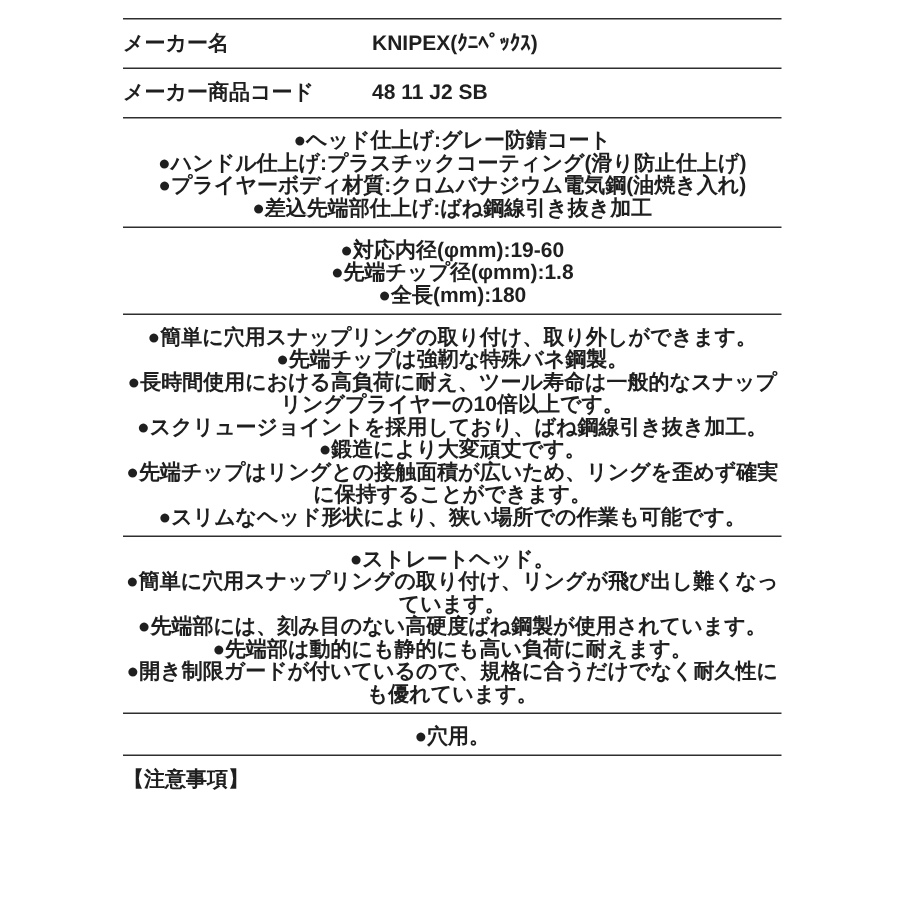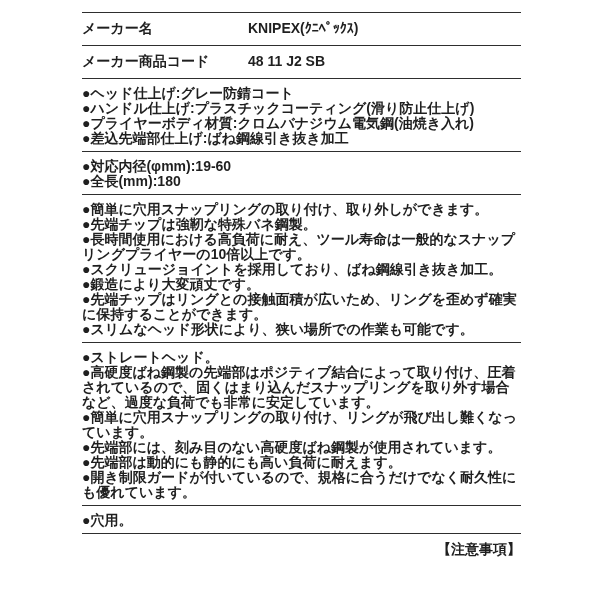--- a/index.html
+++ b/index.html
@@ -36,27 +36,28 @@
     font-weight: 600;
     vertical-align: top;
     padding: 8px 0 9px 0;
   }
   table.spec-table tr + tr td { border-top: 1.5px solid #2e2e2e; }
   td.label-cell { width: 166px; }
   
   .section {
     border-bottom: 1.5px solid #2e2e2e;
     padding: 7px 0 5px 0;
+    text-align: center;
   }
   .bullet-line {
     white-space: normal;
     word-break: break-all;
   }
   
-  .notice { padding: 8px 0 0 0; text-align: right; }
+  .notice { padding: 8px 0 0 0; }
   .notice-heading { }
 </style>
 </head>
 <body>
 
 <div class="page">
   <div class="content">
 
     <table class="spec-table">
       <tbody>
@@ -72,34 +73,34 @@
       </table>
 
     <div class="section">
         <div class="bullet-line">●ヘッド仕上げ:グレー防錆コート</div>
         <div class="bullet-line">●ハンドル仕上げ:プラスチックコーティング(滑り防止仕上げ)</div>
         <div class="bullet-line">●プライヤーボディ材質:クロムバナジウム電気鋼(油焼き入れ)</div>
         <div class="bullet-line">●差込先端部仕上げ:ばね鋼線引き抜き加工</div>
       </div>
     <div class="section">
         <div class="bullet-line">●対応内径(φmm):19-60</div>
+        <div class="bullet-line">●先端チップ径(φmm):1.8</div>
         <div class="bullet-line">●全長(mm):180</div>
       </div>
     <div class="section">
         <div class="bullet-line">●簡単に穴用スナップリングの取り付け、取り外しができます。</div>
         <div class="bullet-line">●先端チップは強靭な特殊バネ鋼製。</div>
         <div class="bullet-line">●長時間使用における高負荷に耐え、ツール寿命は一般的なスナップリングプライヤーの10倍以上です。</div>
         <div class="bullet-line">●スクリュージョイントを採用しており、ばね鋼線引き抜き加工。</div>
         <div class="bullet-line">●鍛造により大変頑丈です。</div>
         <div class="bullet-line">●先端チップはリングとの接触面積が広いため、リングを歪めず確実に保持することができます。</div>
         <div class="bullet-line">●スリムなヘッド形状により、狭い場所での作業も可能です。</div>
       </div>
     <div class="section">
         <div class="bullet-line">●ストレートヘッド。</div>
-        <div class="bullet-line">●高硬度ばね鋼製の先端部はポジティブ結合によって取り付け、圧着されているので、固くはまり込んだスナップリングを取り外す場合など、過度な負荷でも非常に安定しています。</div>
         <div class="bullet-line">●簡単に穴用スナップリングの取り付け、リングが飛び出し難くなっています。</div>
         <div class="bullet-line">●先端部には、刻み目のない高硬度ばね鋼製が使用されています。</div>
         <div class="bullet-line">●先端部は動的にも静的にも高い負荷に耐えます。</div>
         <div class="bullet-line">●開き制限ガードが付いているので、規格に合うだけでなく耐久性にも優れています。</div>
       </div>
     <div class="section">
         <div class="bullet-line">●穴用。</div>
       </div>
 
     <div class="notice">

